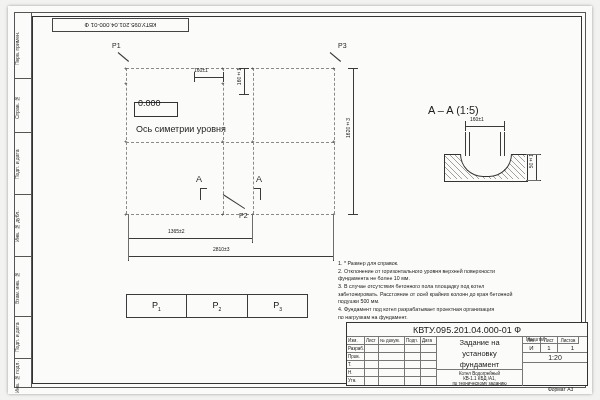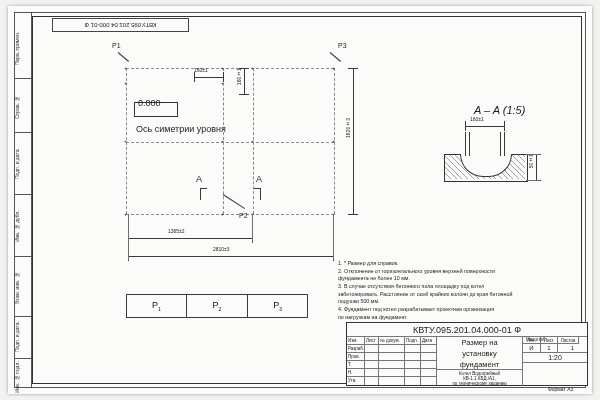--- a/index.html
+++ b/index.html
@@ -132,21 +132,21 @@
 
     <div class="ln" style="left:120px;top:250px;width:206px;height:1px;"></div>
     <div class="ln" style="left:120px;top:245px;width:1px;height:10px;"></div>
     <div class="ln" style="left:325px;top:245px;width:1px;height:10px;"></div>
     <div class="txt tiny" style="left:205px;top:240px;">2810±3</div>
 
     <div class="ln thin" style="left:120px;top:208px;width:1px;height:46px;"></div>
     <div class="ln thin" style="left:244px;top:208px;width:1px;height:28px;"></div>
     <div class="ln thin" style="left:325px;top:208px;width:1px;height:46px;"></div>
 
-    <div class="txt lg" style="left:466px;top:98px;font-style:italic;">A – A (1:5)</div>
+    <div class="txt lg" style="left:420px;top:98px;">A – A (1:5)</div>
 
     <div style="position:absolute;left:436px;top:148px;width:82px;height:26px;border:1.2px solid #333;background:#fbfbf9;"></div>
     <div class="hatch" style="position:absolute;left:437px;top:149px;width:80px;height:24px;opacity:.55;"></div>
 
     <div style="position:absolute;left:452px;top:148px;width:50px;height:22px;border:1.2px solid #333;border-top:none;border-radius:0 0 24px 24px;background:#fbfbf9;"></div>
 
     <div class="ln" style="left:457px;top:126px;width:1.4px;height:24px;"></div>
     <div class="ln" style="left:461px;top:126px;width:1.4px;height:24px;"></div>
     <div class="ln" style="left:492px;top:126px;width:1.4px;height:24px;"></div>
     <div class="ln" style="left:496px;top:126px;width:1.4px;height:24px;"></div>
@@ -224,21 +224,21 @@
       <div class="c" style="left:32px;top:46px;width:26px;height:8px;"></div>
       <div class="c" style="left:58px;top:46px;width:16px;height:8px;"></div>
       <div class="c" style="left:74px;top:46px;width:16px;height:8px;"></div>
 
       <div class="c" style="left:0;top:54px;width:18px;height:8px;border-bottom:none;">Утв.</div>
       <div class="c" style="left:18px;top:54px;width:14px;height:8px;border-bottom:none;"></div>
       <div class="c" style="left:32px;top:54px;width:26px;height:8px;border-bottom:none;"></div>
       <div class="c" style="left:58px;top:54px;width:16px;height:8px;border-bottom:none;"></div>
       <div class="c" style="left:74px;top:54px;width:16px;height:8px;border-bottom:none;"></div>
 
-      <div class="c center" style="left:90px;top:14px;width:86px;height:11px;font-size:7.5px;border-bottom:none;">Размер на</div>
+      <div class="c center" style="left:90px;top:14px;width:86px;height:11px;font-size:7.5px;border-bottom:none;">Задание на</div>
       <div class="c center" style="left:90px;top:25px;width:86px;height:11px;font-size:7.5px;border-bottom:none;">установку</div>
       <div class="c center" style="left:90px;top:36px;width:86px;height:11px;font-size:7.5px;">фундамент</div>
       <div class="c center" style="left:90px;top:47px;width:86px;height:6px;font-size:4.5px;border-bottom:none;">Котел Водогрейный</div>
       <div class="c center" style="left:90px;top:52px;width:86px;height:6px;font-size:4.5px;border-bottom:none;">КВ-1.1  КБД /А1,</div>
       <div class="c center" style="left:90px;top:57px;width:86px;height:6px;font-size:4.5px;border-bottom:none;">по техническому заданию</div>
 
       <div class="c center" style="left:176px;top:14px;width:18px;height:7px;">Лит.</div>
       <div class="c center" style="left:194px;top:14px;width:17px;height:7px;">Лист</div>
       <div class="c center" style="left:211px;top:14px;width:21px;height:7px;">Листов</div>
 

